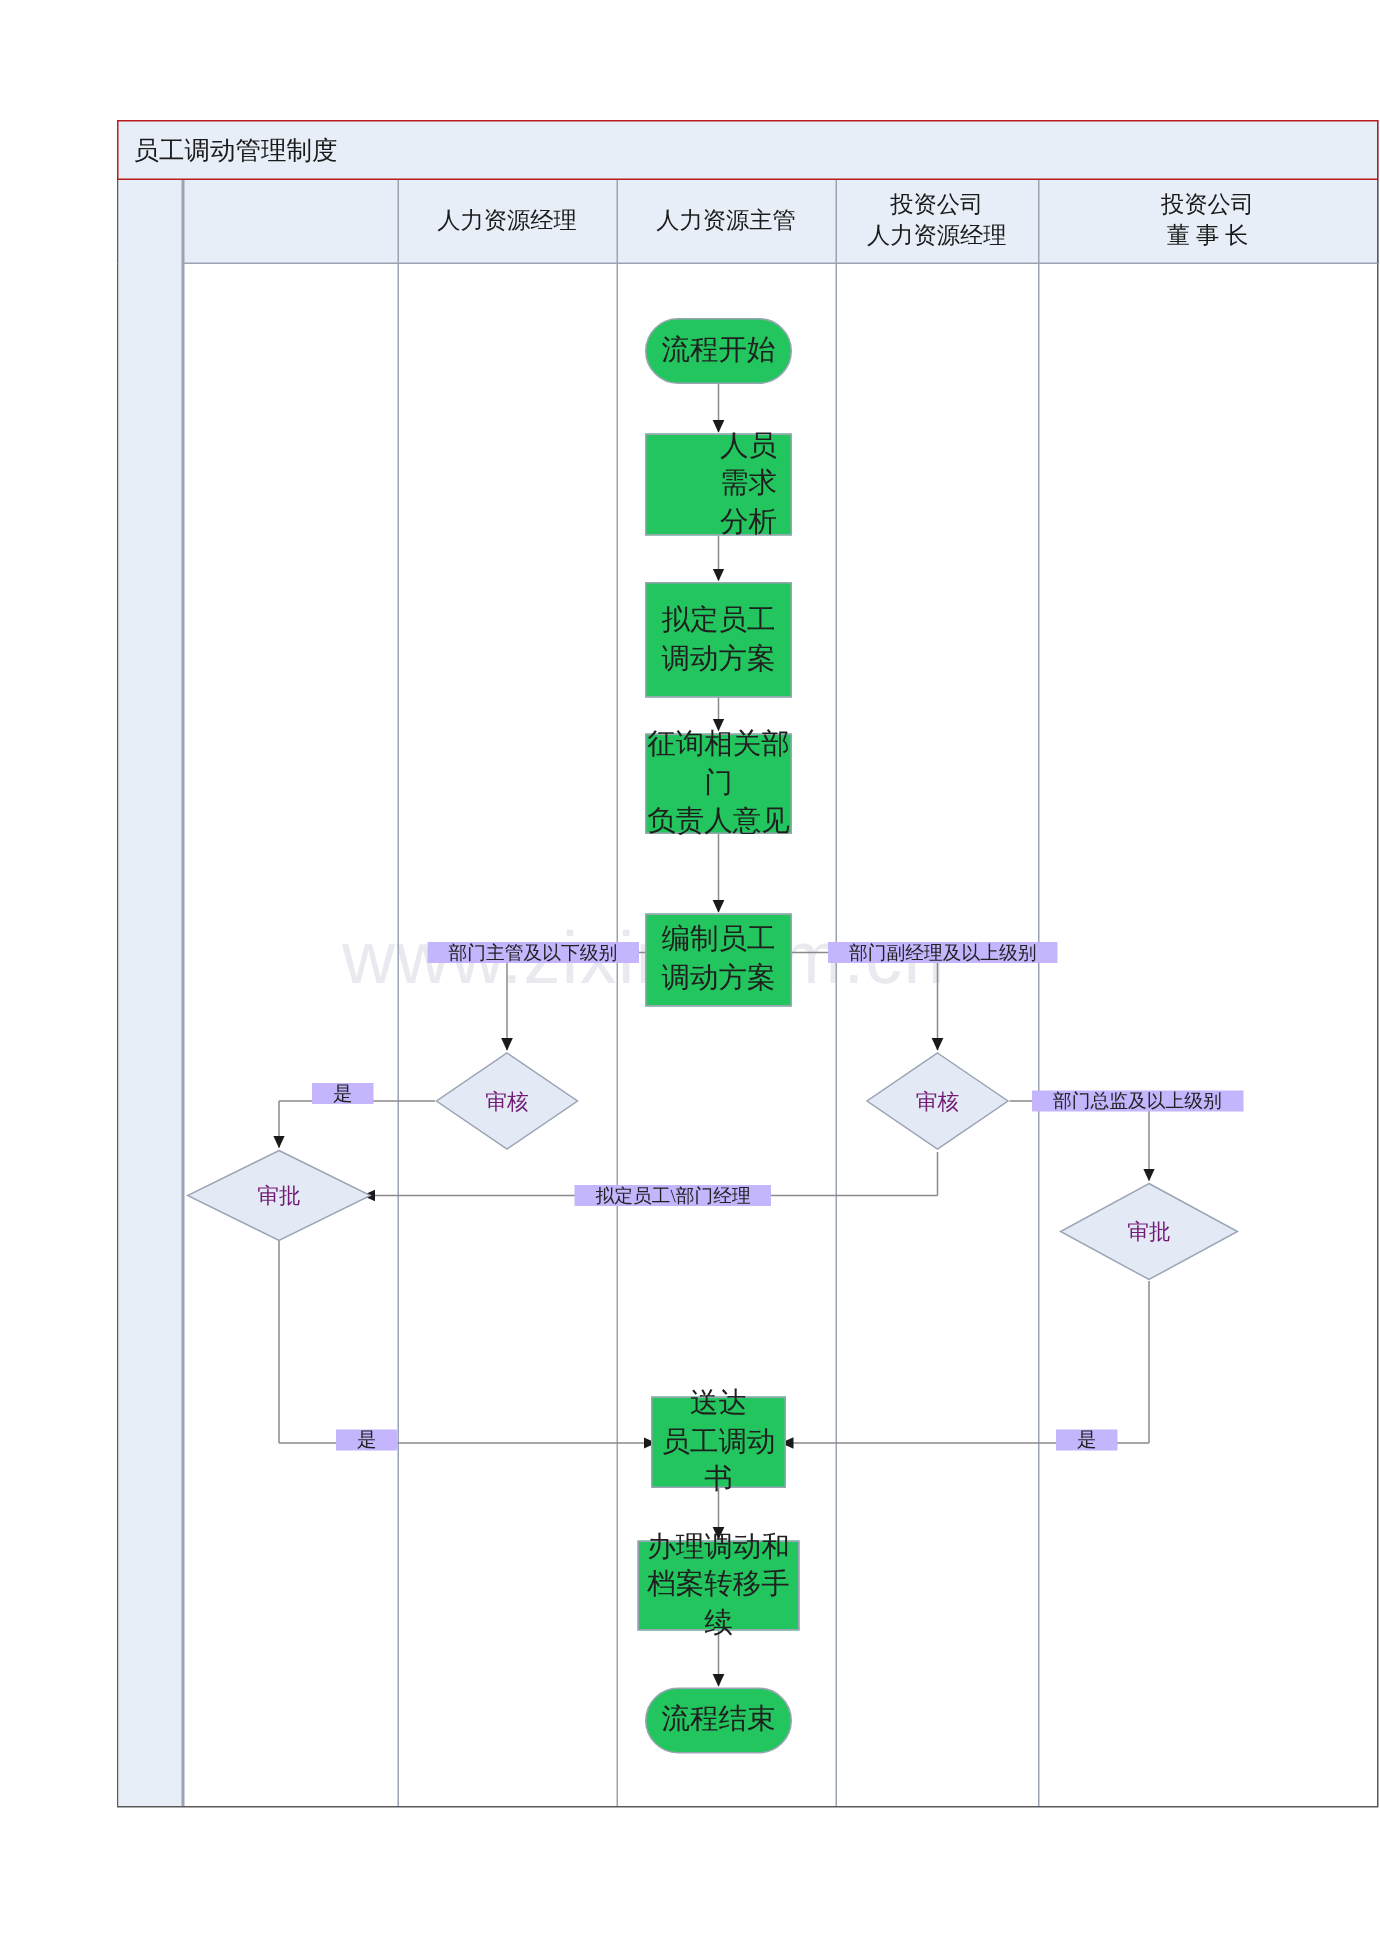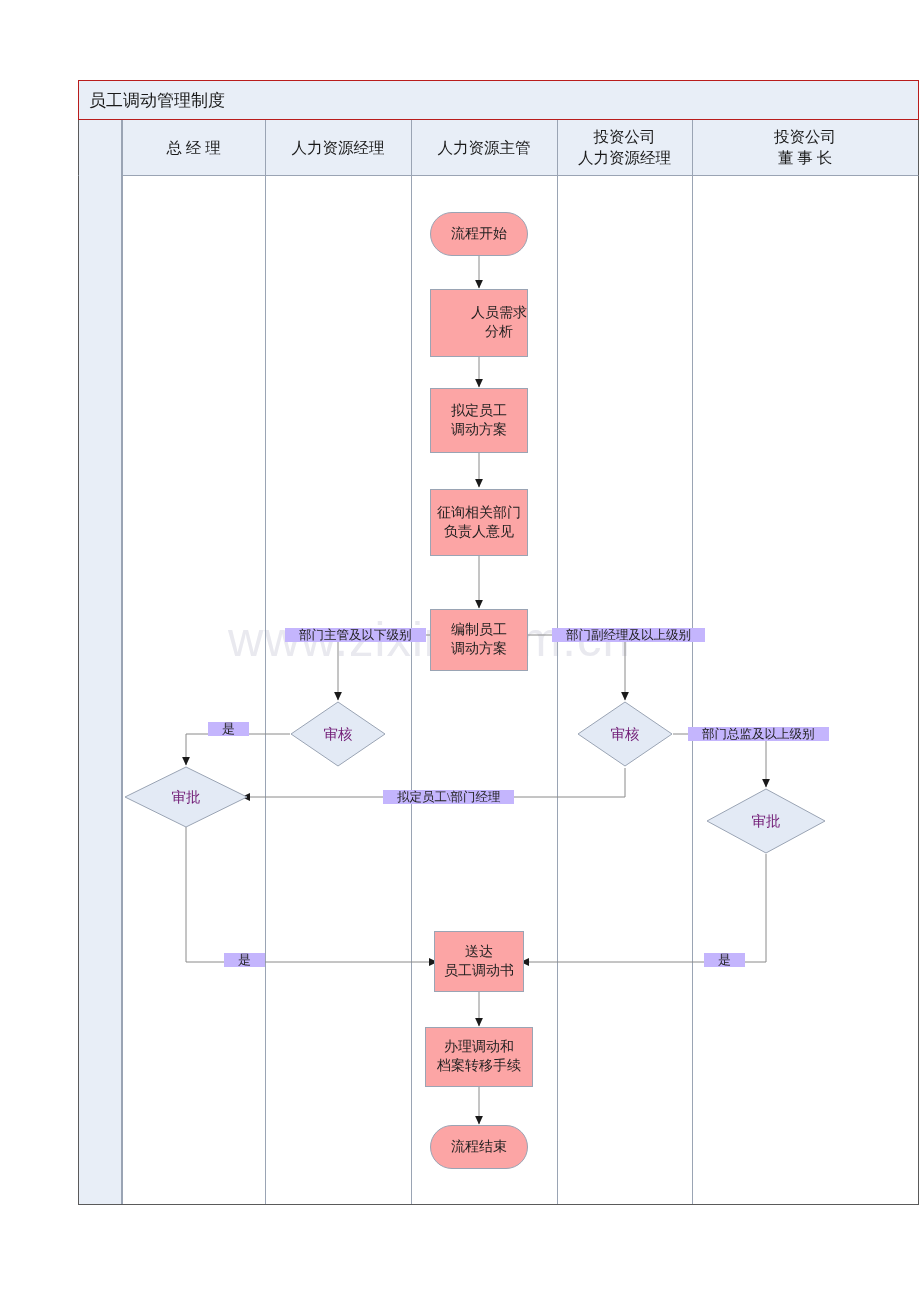--- a/index.html
+++ b/index.html
@@ -103,28 +103,28 @@
     position: absolute;
     top: 120px;
     width: 0;
     height: 1084px;
     border-left: 1px solid #9aa4b4;
     z-index: 3;
   }
   
   .node {
     position: absolute;
-    background: #fca5a5;
+    background: #22c55e;
     border: 1px solid #9aa4b4;
     box-sizing: border-box;
     display: flex;
     align-items: center;
     justify-content: center;
     text-align: center;
-    font-size: 14px;
+    font-size: 19px;
     color: #1f1f1f;
     line-height: 1.35;
     z-index: 6;
   }
   .terminator {
     border-radius: 26px;
   }
   .diamond-wrap {
     position: absolute;
     z-index: 6;
@@ -178,21 +178,20 @@
 
   <div class="header-row"></div>
   <div class="spacer-col"></div>
 
   <div class="colsep" style="left:122px"></div>
   <div class="colsep" style="left:265px"></div>
   <div class="colsep" style="left:411px"></div>
   <div class="colsep" style="left:557px"></div>
   <div class="colsep" style="left:692px"></div>
 
-  <div class="hcell" style="left:122px; width:143px;">总 经 理</div>
   <div class="hcell" style="left:265px; width:146px;">人力资源经理</div>
   <div class="hcell" style="left:411px; width:146px;">人力资源主管</div>
   <div class="hcell" style="left:557px; width:135px; white-space:pre-line;">投资公司
 人力资源经理</div>
   <div class="hcell" style="left:692px; width:226px; white-space:pre-line;">投资公司
 董 事 长</div>
 
   <svg class="edges" viewBox="0 0 920 1302" xmlns="http://www.w3.org/2000/svg">
     <defs>
       <marker id="arr" markerWidth="9" markerHeight="9" refX="8" refY="4.5" orient="auto" markerUnits="userSpaceOnUse">
@@ -233,21 +232,21 @@
       <line x1="479" y1="992" x2="479" y2="1026" marker-end="url(#arr)"></line>
 
       <line x1="479" y1="1087" x2="479" y2="1124" marker-end="url(#arr)"></line>
     </g>
   </svg>
 
   <div class="node terminator" style="left:430px; top:212px; width:98px; height:44px;">流程开始</div>
 
   <div class="node" style="left:430px; top:289px; width:98px; height:68px;padding-left:40px;">人员需求分析</div>
 
-  <div class="node" style="left:430px; top:388px; width:98px; height:65px; white-space:pre-line;">拟定员工
+  <div class="node" style="left:430px; top:388px; width:98px; height:77px; white-space:pre-line;">拟定员工
 调动方案</div>
 
   <div class="node" style="left:430px; top:489px; width:98px; height:67px; white-space:pre-line;">征询相关部门
 负责人意见</div>
 
   <div class="node" style="left:430px; top:609px; width:98px; height:62px; white-space:pre-line;">编制员工
 调动方案</div>
 
   <div class="node" style="left:425px; top:1027px; width:108px; height:60px; white-space:pre-line;">办理调动和
 档案转移手续</div>

